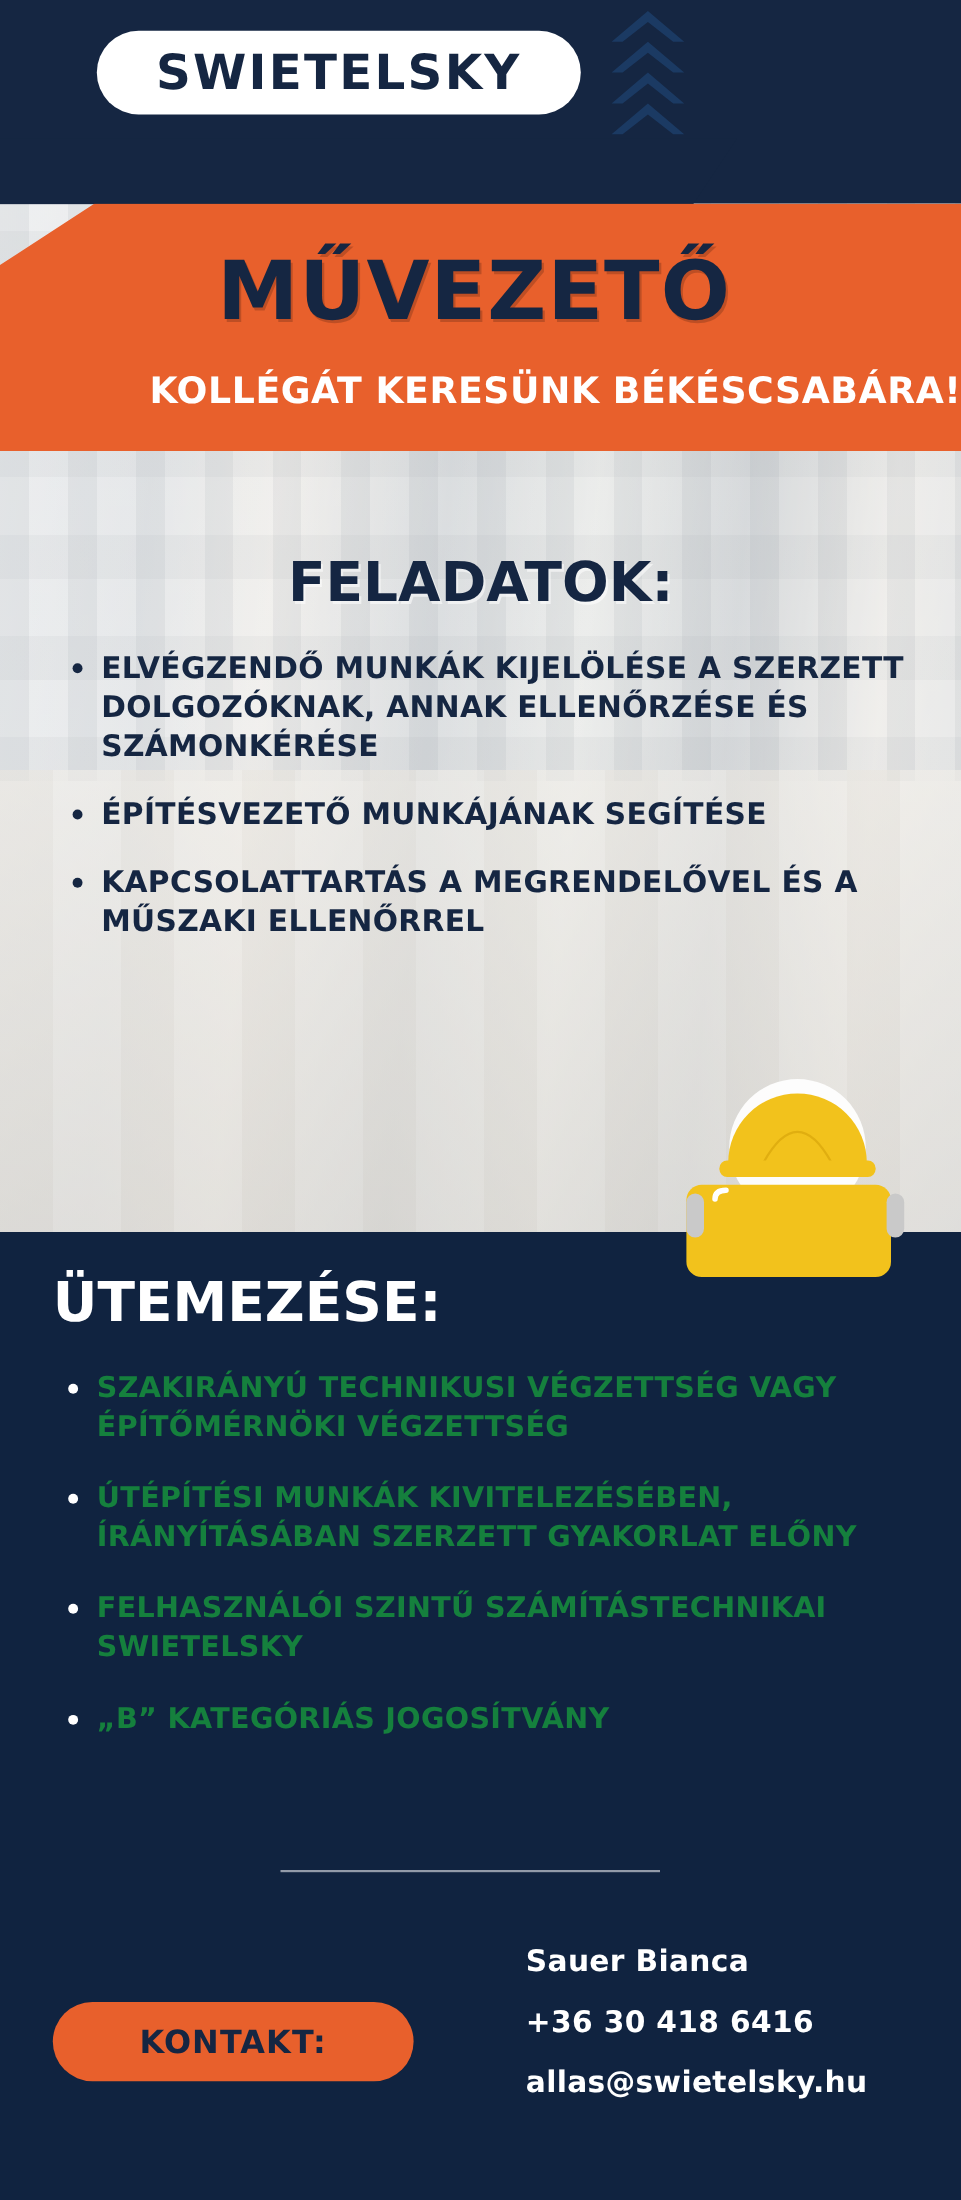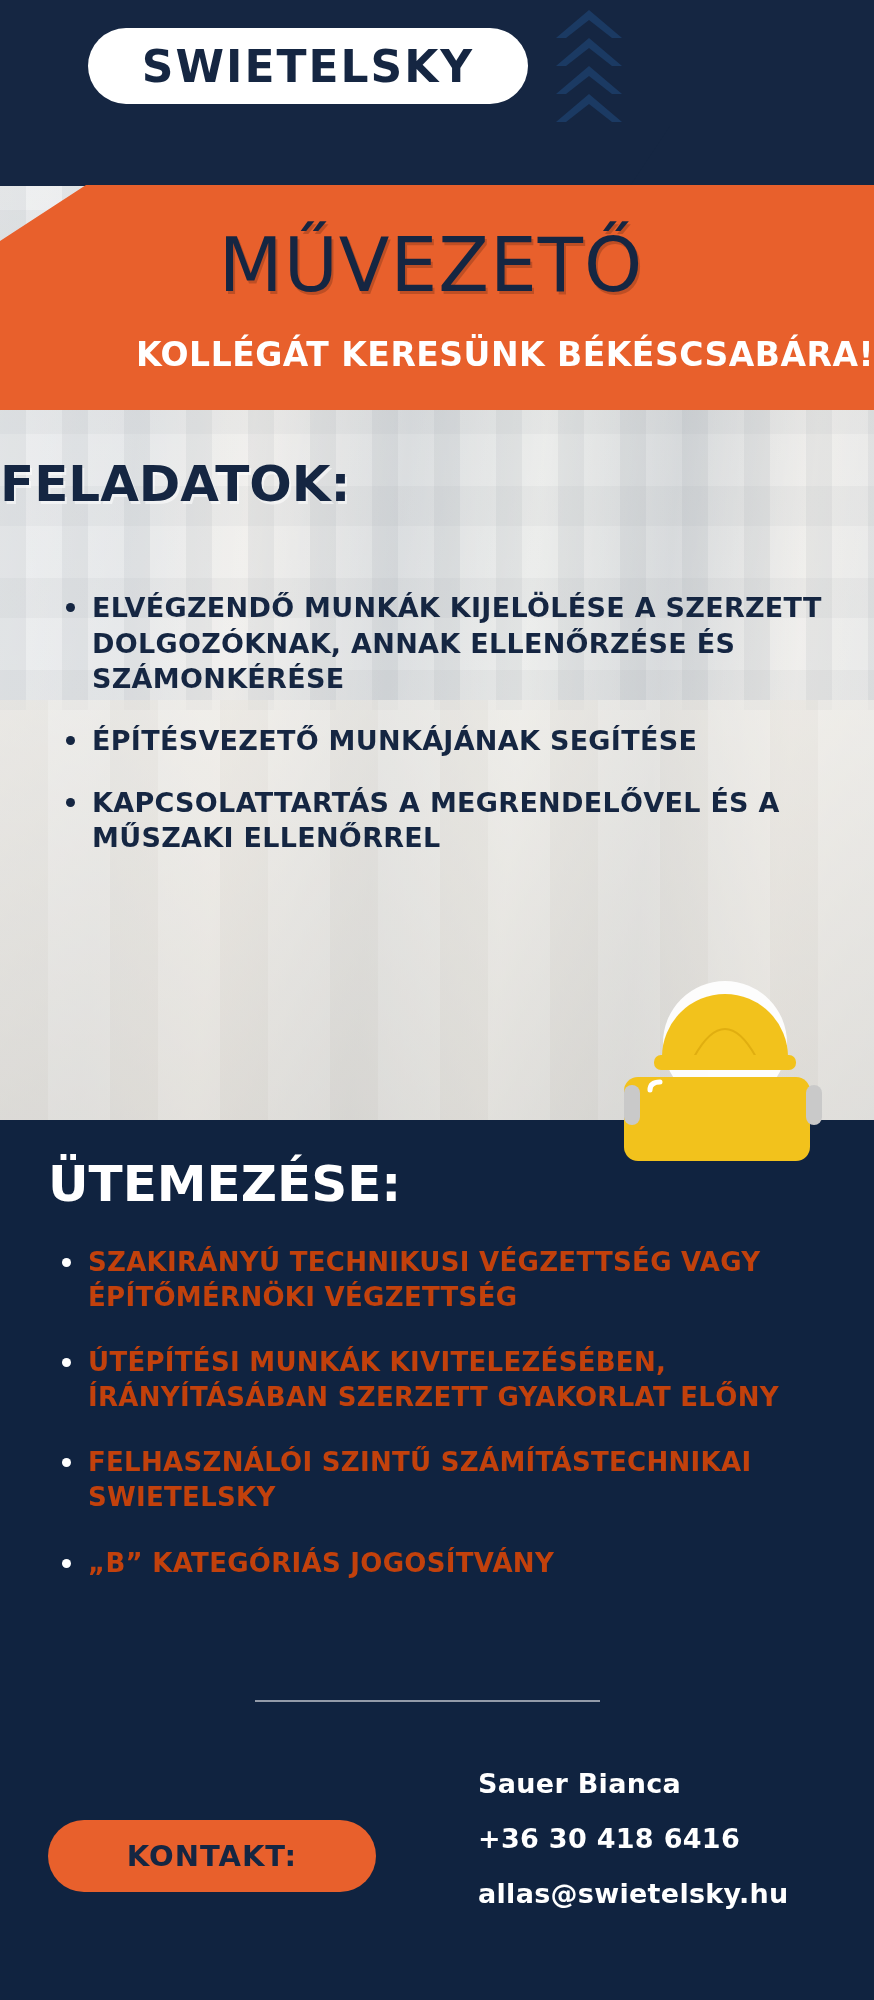--- a/index.html
+++ b/index.html
@@ -99,43 +99,43 @@
     background: #e8602c;
     clip-path: polygon(0 0, 874px 0, 874px 225px, 0 225px, 0 56px, 86px 0);
   }
   .title-main {
     position: absolute;
     left: 0; top: 222px;
     width: 862px;
     text-align: center;
     color: #152642;
     font-size: 74px;
-    font-weight: normal;
+    font-weight: bold;
     letter-spacing: 1px;
     font-family: "DejaVu Sans", sans-serif;
     text-shadow: 2px 3px 0 rgba(0,0,0,0.18);
   }
   .title-sub {
     position: absolute;
     left: 0; top: 335px;
     width: 874px;
     text-align: right;
     color: #ffffff;
     font-size: 33px;
     font-weight: bold;
     letter-spacing: 0.5px;
     font-family: "DejaVu Sans", sans-serif;
   }
 
   
   .tasks-heading {
     position: absolute;
-    left: 0; top: 455px;
+    left: 0; top: 500px;
     width: 874px;
-    text-align: left;
+    text-align: center;
     color: #152642;
     font-size: 50px;
     font-weight: bold;
     font-family: "DejaVu Sans", sans-serif;
     text-shadow: 2px 3px 0 rgba(255,255,255,0.55);
   }
   .tasks-list {
     position: absolute;
     left: 58px; top: 590px;
     width: 790px;
@@ -188,21 +188,21 @@
     position: absolute;
     left: 54px; top: 1245px;
     width: 790px;
     list-style: none;
     z-index: 3;
   }
   .req-list li {
     position: relative;
     padding-left: 34px;
     margin-bottom: 30px;
-    color: #c2410c;
+    color: #15803d;
     font-size: 26px;
     font-weight: bold;
     line-height: 1.35;
     letter-spacing: 0.3px;
     font-family: "DejaVu Sans", sans-serif;
   }
   .req-list li:before {
     content: "";
     position: absolute;
     left: 8px; top: 13px;

